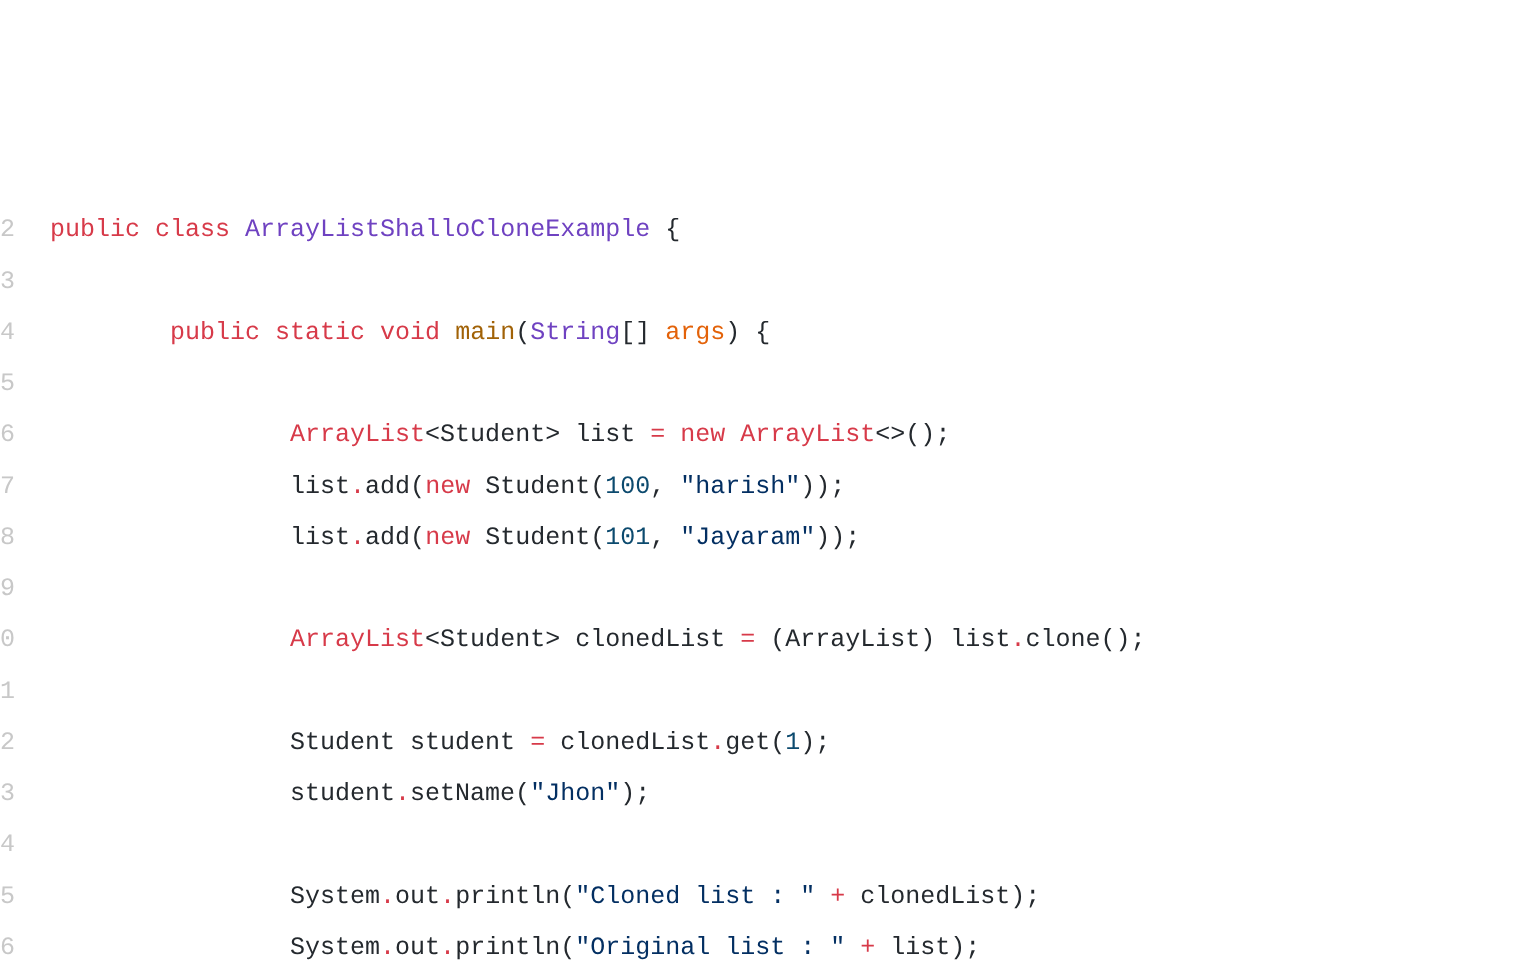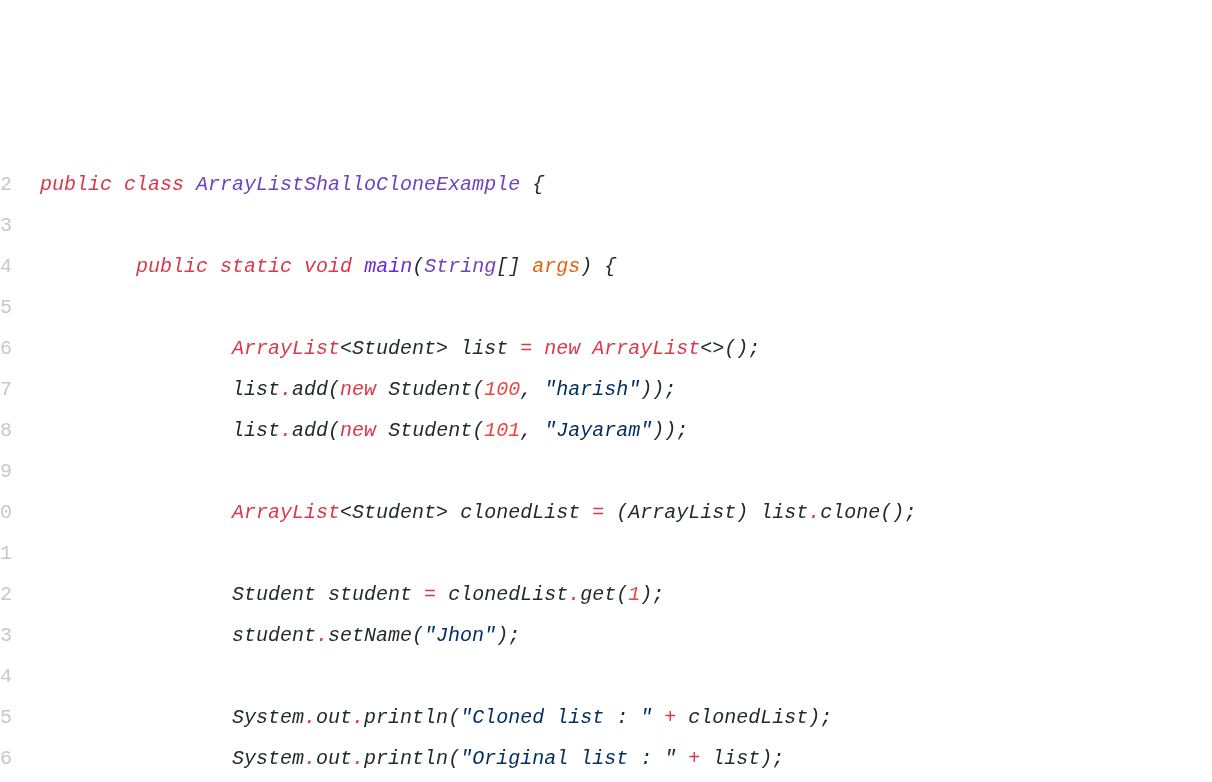--- a/index.html
+++ b/index.html
@@ -26,27 +26,26 @@
     .gutter .ln {
       display: block;
       height: 41px;
     }
     .code {
       flex: 1;
     }
     .code .line {
       display: block;
       height: 41px;
-      font-style: italic;
     }
     .kw { color: #d73a49; }
     .type { color: #6f42c1; }
-    .method { color: #6d28d9; }
+    .method { color: #a16207; }
     .str { color: #032f62; }
-    .num { color: #ef4444; }
+    .num { color: #0c4a6e; }
     .param { color: #e36209; }
     .punct { color: #24292e; }
     .ident { color: #24292e; margin-top: 28px; }
     .dot { color: #d73a49; }
     .op { color: #d73a49; }
   </style>
 </head>
 <body>
 
 

